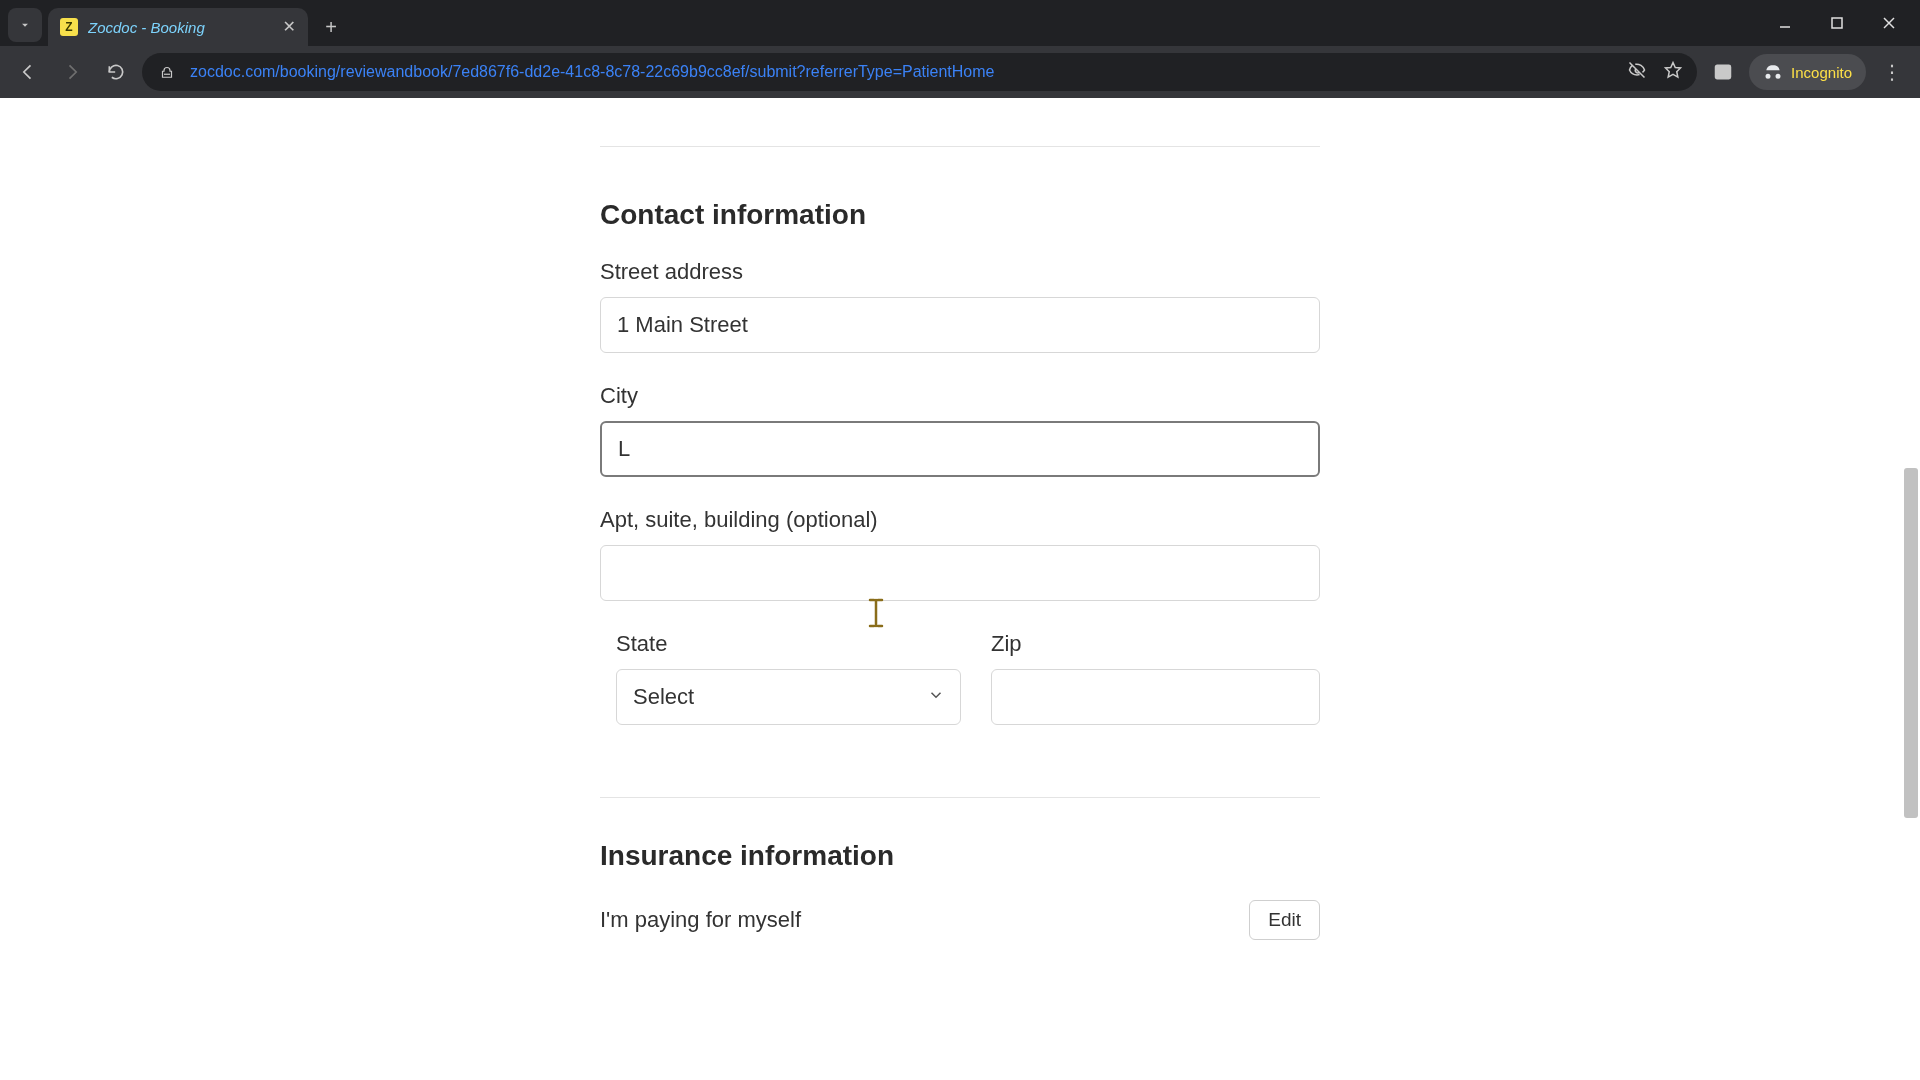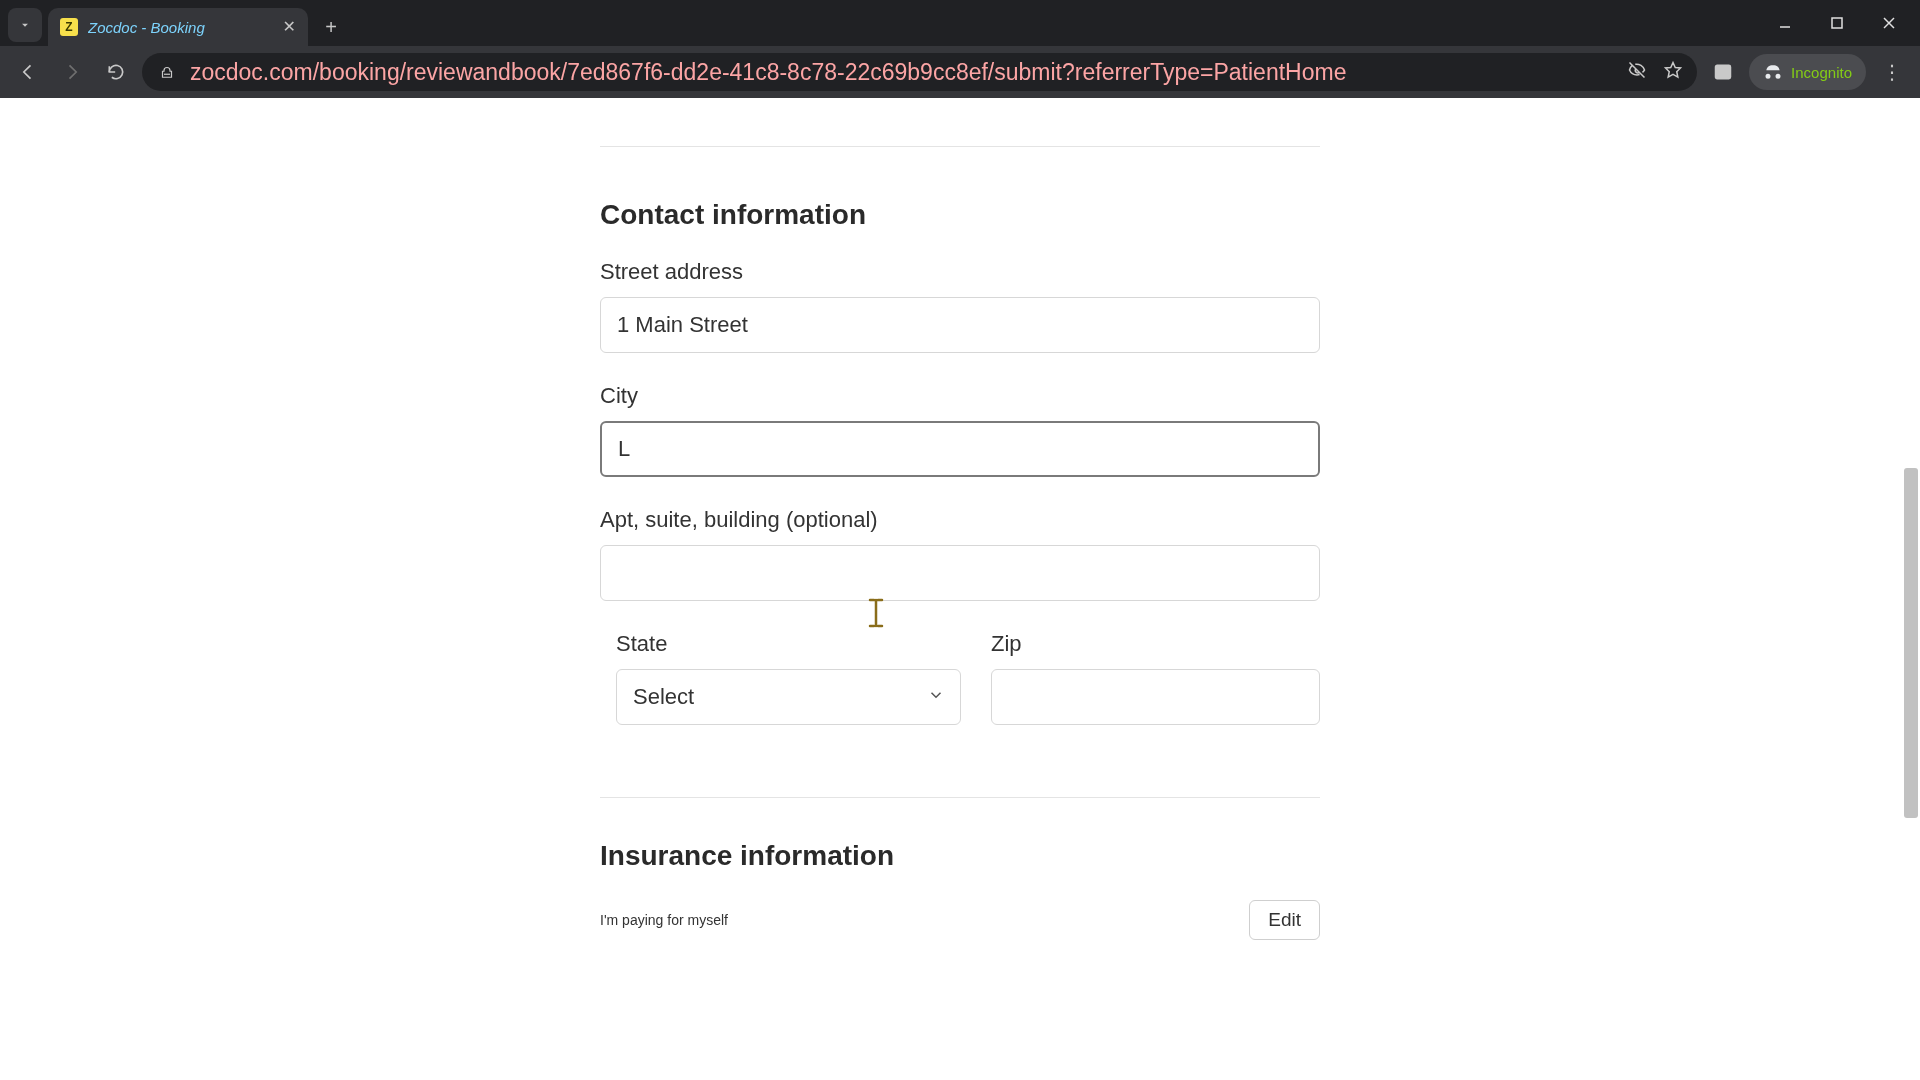--- a/index.html
+++ b/index.html
@@ -22,26 +22,26 @@
   .wc-btn { width:50px; height:36px; display:flex; align-items:center; justify-content:center; color:#e0e0e0; }
   .wc-btn svg { width:14px; height:14px; stroke:#e0e0e0; fill:none; stroke-width:1.5; }
 
   .toolbar { height: 52px; background: #35363a; display:flex; align-items:center; padding: 0 10px; gap:8px; }
   .nav-btn { width:36px; height:36px; border-radius:50%; display:flex; align-items:center; justify-content:center; }
   .nav-btn svg { width:20px; height:20px; stroke:#c9c9c9; fill:none; stroke-width:2; }
   .nav-btn.disabled svg { stroke:#6f6f6f; }
   .omnibox { flex:1; height:38px; background:#202124; border-radius:20px; display:flex; align-items:center; padding:0 14px; gap:12px; }
   .omnibox .site-chip { width:22px; height:22px; display:flex; align-items:center; justify-content:center; }
   .omnibox .site-chip svg { width:18px; height:18px; fill:#c9c9c9; }
-  .omnibox .url { color:#fca5a5; font-size:23px; white-space:nowrap; }
+  .omnibox .url { color:#3b82f6; font-size:16px; white-space:nowrap; }
   .omnibox .right-icons { margin-left:auto; display:flex; align-items:center; gap:16px; }
   .omnibox .right-icons svg { width:20px; height:20px; stroke:#c9c9c9; fill:none; stroke-width:1.8; }
   .ext-btn { width:36px; height:36px; display:flex; align-items:center; justify-content:center; }
   .ext-btn svg { width:20px; height:20px; stroke:#c9c9c9; fill:#c9c9c9; }
-  .incognito-pill { display:flex; align-items:center; gap:8px; background:#4b4c50; color:#84cc16; height:36px; border-radius:18px; padding:0 14px; font-size:15px; }
+  .incognito-pill { display:flex; align-items:center; gap:8px; background:#4b4c50; color:#fde047; height:36px; border-radius:18px; padding:0 14px; font-size:15px; }
   .incognito-pill svg { width:20px; height:20px; fill:#e8eaed; }
   .kebab { width:36px; height:36px; display:flex; align-items:center; justify-content:center; color:#c9c9c9; font-size:20px; }
 
   
   .viewport { flex:1; background:#fff; position:relative; overflow:hidden; }
   .page-scroll { position:absolute; inset:0; overflow:hidden; }
   .scrollbar-track { position:absolute; right:0; top:0; width:18px; height:100%; background:transparent; }
   .scrollbar-thumb { position:absolute; right:2px; width:14px; background:#c1c1c1; border-radius:3px; top:370px; height:350px; }
 
   .form-area { width: 720px; margin: 0 auto; padding-top: 10px; }
@@ -59,21 +59,21 @@
   .col-state { flex: 0 0 345px; }
   .col-zip { flex:1; }
   .select-wrap { position:relative; }
   .select-wrap .text-input { padding-right:40px; cursor:pointer; }
   .select-caret { position:absolute; right:16px; top:50%; transform:translateY(-50%); }
   .select-caret svg { width:18px; height:18px; stroke:#555; fill:none; stroke-width:2; }
 
   .section-break { border-top:1px solid #e4e4e4; margin: 42px 0 42px 0; }
 
   .insurance-row { display:flex; align-items:center; justify-content:space-between; margin-top:22px; }
-  .insurance-text { font-size:14px; color:#333; }
+  .insurance-text { font-size:22px; color:#333; }
   .edit-btn { border:1px solid #cfcfcf; background:#fff; border-radius:6px; padding:8px 18px; font-size:19px; color:#333; cursor:pointer; }
 
   
   .text-cursor-overlay { position:absolute; pointer-events:none; }
   .text-cursor-overlay svg { width:22px; height:30px; }
 
 </style>
 </head>
 <body>
 

